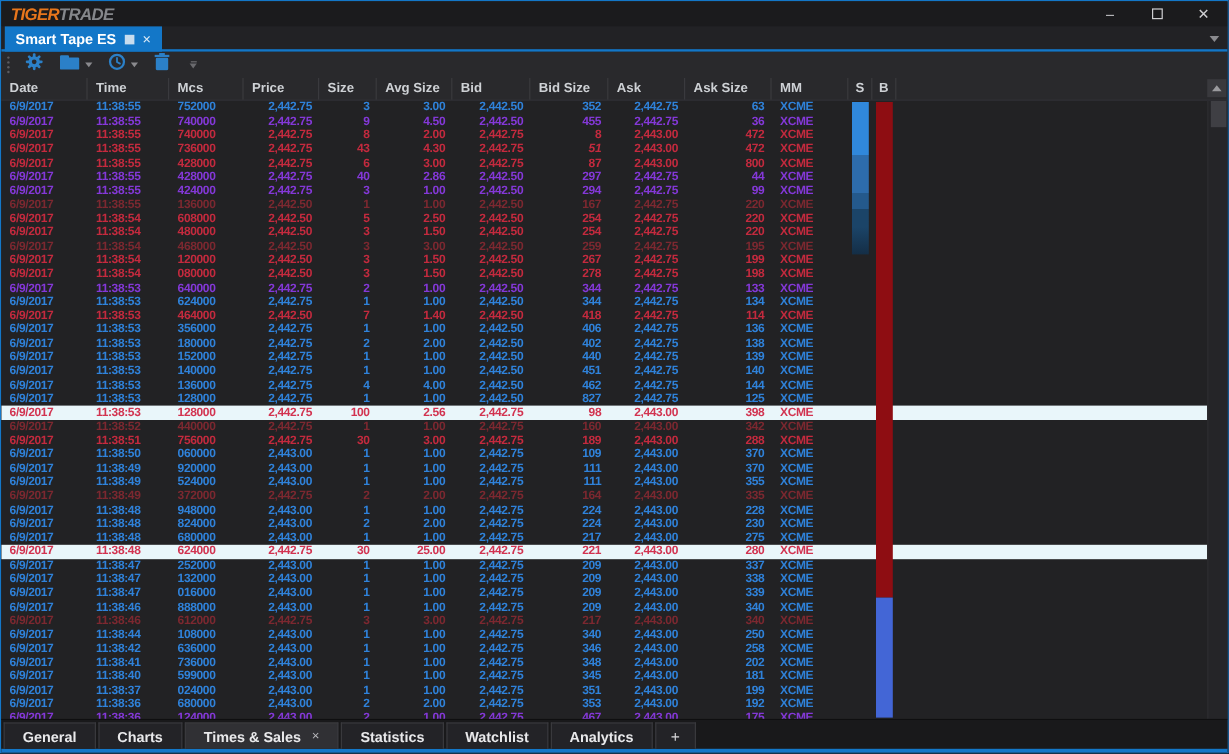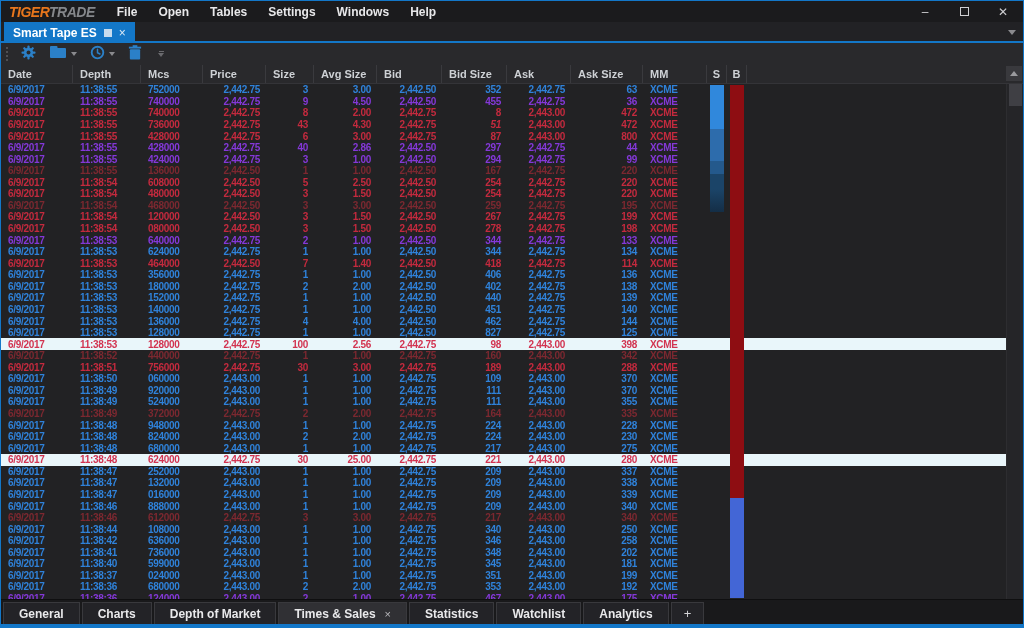--- a/index.html
+++ b/index.html
@@ -70,28 +70,20 @@
 </style>
 </head>
 <body>
 
 <div id="app">
 
   <div class="titlebar">
     <div class="logo">
       <span class="t1">TIGER</span><span class="t2">TRADE</span>
     </div>
-    <div class="menubar">
-        <span class="menu-item">File</span>
-        <span class="menu-item">Open</span>
-        <span class="menu-item">Tables</span>
-        <span class="menu-item">Settings</span>
-        <span class="menu-item">Windows</span>
-        <span class="menu-item">Help</span>
-      </div>
     <div class="winbtns">
       <span class="winbtn">–</span>
       <span class="winbtn"><span class="sq"></span></span>
       <span class="winbtn">✕</span>
     </div>
   </div>
 
   <div class="doctabs">
     <div class="doctab">
       <span>Smart Tape ES</span>
@@ -150,21 +142,21 @@
       </span>
     </div>
     <div class="overflow-caret">
         <i></i>
         <b></b>
       </div>
   </div>
 
   <div class="thead">
     <div class="hcell" style="width: 72px;">Date</div>
-      <div class="hcell" style="width: 68px;">Depth</div>
+      <div class="hcell" style="width: 68px;">Time</div>
       <div class="hcell" style="width: 62px;">Mcs</div>
       <div class="hcell" style="width: 63px;">Price</div>
       <div class="hcell" style="width: 48px;">Size</div>
       <div class="hcell" style="width: 63px;">Avg Size</div>
       <div class="hcell" style="width: 65px;">Bid</div>
       <div class="hcell" style="width: 65px;">Bid Size</div>
       <div class="hcell" style="width: 64px;">Ask</div>
       <div class="hcell" style="width: 72px;">Ask Size</div>
       <div class="hcell" style="width: 64px;">MM</div>
       <div class="hcell ac" style="width: 20px;">S</div>
@@ -815,23 +807,20 @@
     </div>
   </div>
 
   <div class="bottombar">
       <div class="btab">
         <span>General</span>
       </div>
       <div class="btab">
         <span>Charts</span>
       </div>
-      <div class="btab">
-        <span>Depth of Market</span>
-      </div>
       <div class="btab active">
         <span>Times &amp; Sales</span>
         <span class="x">×</span>
       </div>
       <div class="btab">
         <span>Statistics</span>
       </div>
       <div class="btab">
         <span>Watchlist</span>
       </div>

